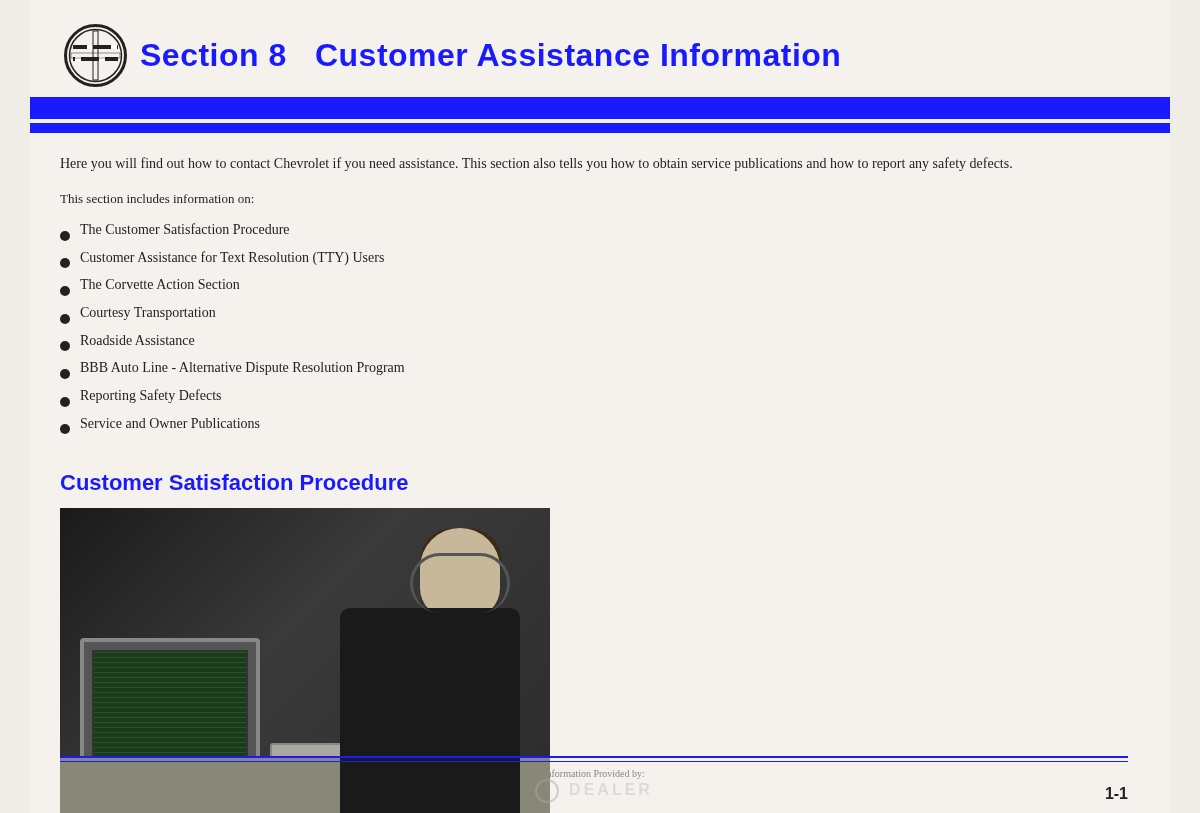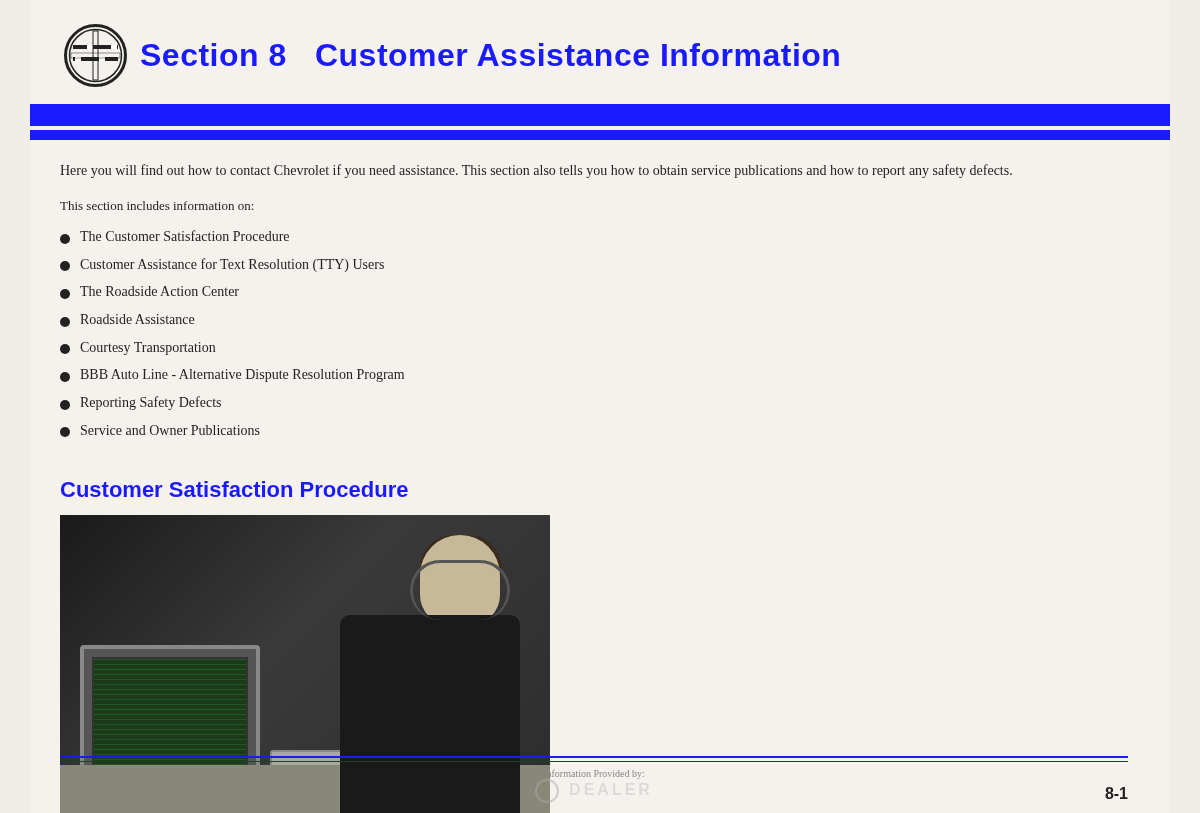--- a/index.html
+++ b/index.html
@@ -19,21 +19,21 @@
       padding: 20px 30px;
       background: #f5f2ed;
       height: 813px;
       position: relative;
     }
 
     
     .header {
       display: flex;
       align-items: center;
-      padding-bottom: 14px;
+      padding-bottom: 7px;
       margin-bottom: 0;
     }
 
     .logo-container {
       width: 70px;
       height: 70px;
       margin-right: 10px;
       flex-shrink: 0;
       display: flex;
       align-items: center;
@@ -100,21 +100,21 @@
     }
 
     .bullet-list {
       list-style: none;
       padding: 0;
       margin: 0;
     }
 
     .bullet-list li {
       display: flex;
-      align-items: center;
+      align-items: flex-end;
       font-size: 14px;
       line-height: 1.55;
       color: #222;
       margin-bottom: 6px;
     }
 
     .bullet-dot {
       width: 10px;
       height: 10px;
       border-radius: 50%;
@@ -404,29 +404,29 @@
       <li>
             <span class="bullet-dot"></span>
             <span class="bullet-text">The Customer Satisfaction Procedure</span>
           </li>
           <li>
             <span class="bullet-dot"></span>
             <span class="bullet-text">Customer Assistance for Text Resolution (TTY) Users</span>
           </li>
           <li>
             <span class="bullet-dot"></span>
-            <span class="bullet-text">The Roadside Action Center</span>
+            <span class="bullet-text">The Corvette Action Section</span>
+          </li>
+          <li>
+            <span class="bullet-dot"></span>
+            <span class="bullet-text">Courtesy Transportation</span>
           </li>
           <li>
             <span class="bullet-dot"></span>
             <span class="bullet-text">Roadside Assistance</span>
-          </li>
-          <li>
-            <span class="bullet-dot"></span>
-            <span class="bullet-text">Courtesy Transportation</span>
           </li>
           <li>
             <span class="bullet-dot"></span>
             <span class="bullet-text">BBB Auto Line - Alternative Dispute Resolution Program</span>
           </li>
           <li>
             <span class="bullet-dot"></span>
             <span class="bullet-text">Reporting Safety Defects</span>
           </li>
           <li>
@@ -468,17 +468,17 @@
 
   <div class="footer">
     <div class="footer-line-top"></div>
     <div class="footer-line-bottom"></div>
     <div class="footer-content">
       <div class="footer-watermark">
         <span class="footer-info-text">Information Provided by:</span>
         <span class="footer-watermark-circle"></span>
         <span class="footer-dealer-text">DEALER</span>
       </div>
-      <span class="page-number">8-1</span>
+      <span class="page-number">1-1</span>
     </div>
   </div>
 
 </div>
 
 </body></html>

